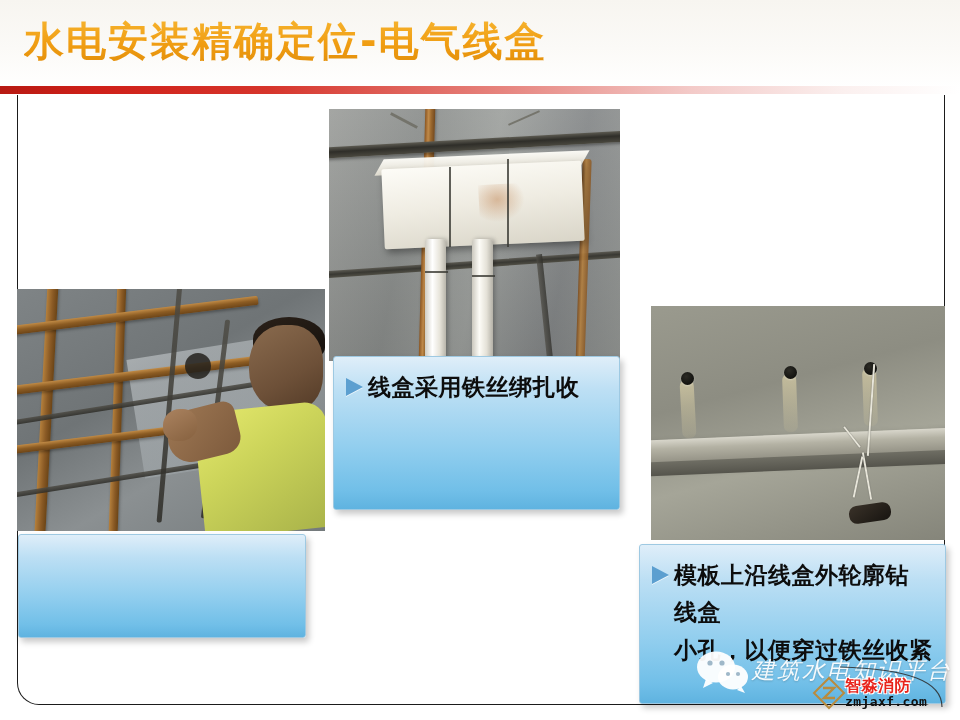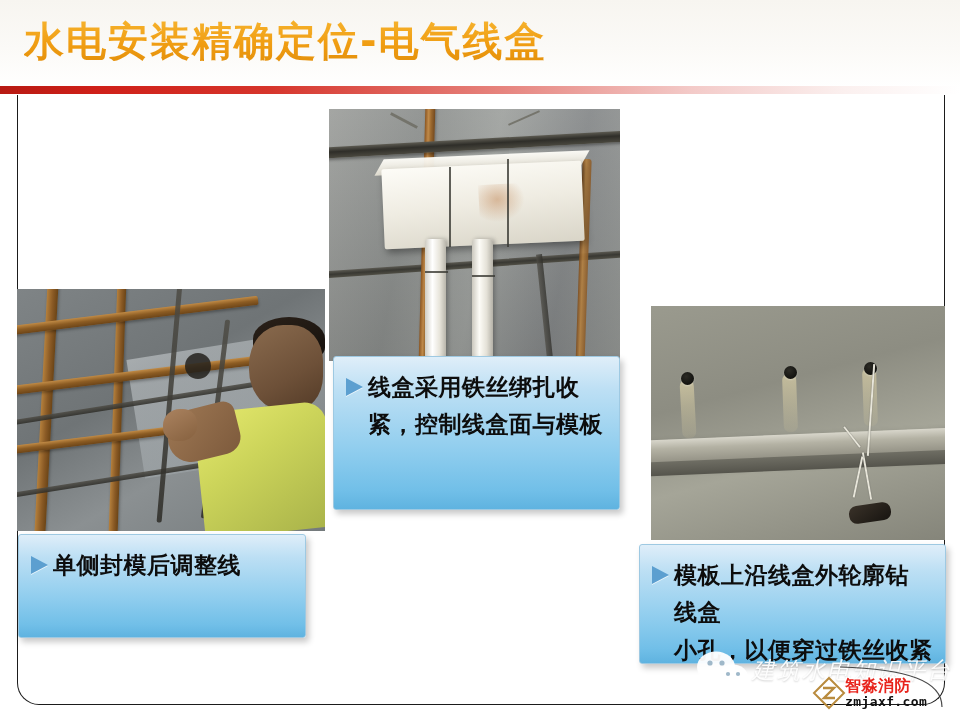--- a/index.html
+++ b/index.html
@@ -215,21 +215,21 @@
     display:inline-block;width:0;height:0;flex:0 0 auto;
     border-top:9px solid transparent;border-bottom:9px solid transparent;
     border-left:17px solid #5c9fd0;
     margin:9px 5px 0 0;
     filter:drop-shadow(0 1px 0 rgba(255,255,255,.7));
   }
   .bullet-spacer{display:inline-block;width:22px;flex:0 0 auto;}
 
   #callout-junction{left:333px;top:356px;width:287px;height:154px;}
   #callout-adjust{left:18px;top:534px;width:288px;height:104px;}
-  #callout-drill{left:639px;top:544px;width:307px;height:120px;}
+  #callout-drill{left:639px;top:544px;width:307px;height:160px;}
 
   
   #watermark-wechat{
     position:absolute;left:694px;top:650px;width:56px;height:44px;
   }
   #watermark-platform{
     position:absolute;left:752px;top:655px;
     font-family:"DejaVu Sans","Liberation Sans",sans-serif;
     font-size:23px;font-weight:400;color:rgba(255,255,255,.93);
     letter-spacing:2px;white-space:nowrap;
@@ -322,31 +322,23 @@
   <div class="wire" style="left:206px;top:150px;height:42px;transform:rotate(12deg);"></div>
   <div class="wire" style="left:200px;top:118px;height:26px;transform:rotate(-38deg);"></div>
   <div class="dark-blob"></div>
 </div>
 
 <div class="callout" id="callout-junction">
   <div class="line">
     <span class="bullet"></span>
     <span>线盒采用铁丝绑扎收</span>
   </div>
-  <div class="line">
-    <span class="bullet-spacer"></span>
-    <span>紧，控制线盒面与模板</span>
-  </div>
 </div>
 
 <div class="callout" id="callout-adjust">
-  <div class="line">
-    <span class="bullet"></span>
-    <span>单侧封模后调整线</span>
-  </div>
 </div>
 
 <div class="callout" id="callout-drill">
   <div class="line">
     <span class="bullet"></span>
     <span>模板上沿线盒外轮廓钻</span>
   </div>
   <div class="line">
     <span class="bullet-spacer"></span>
     <span>线盒</span>

